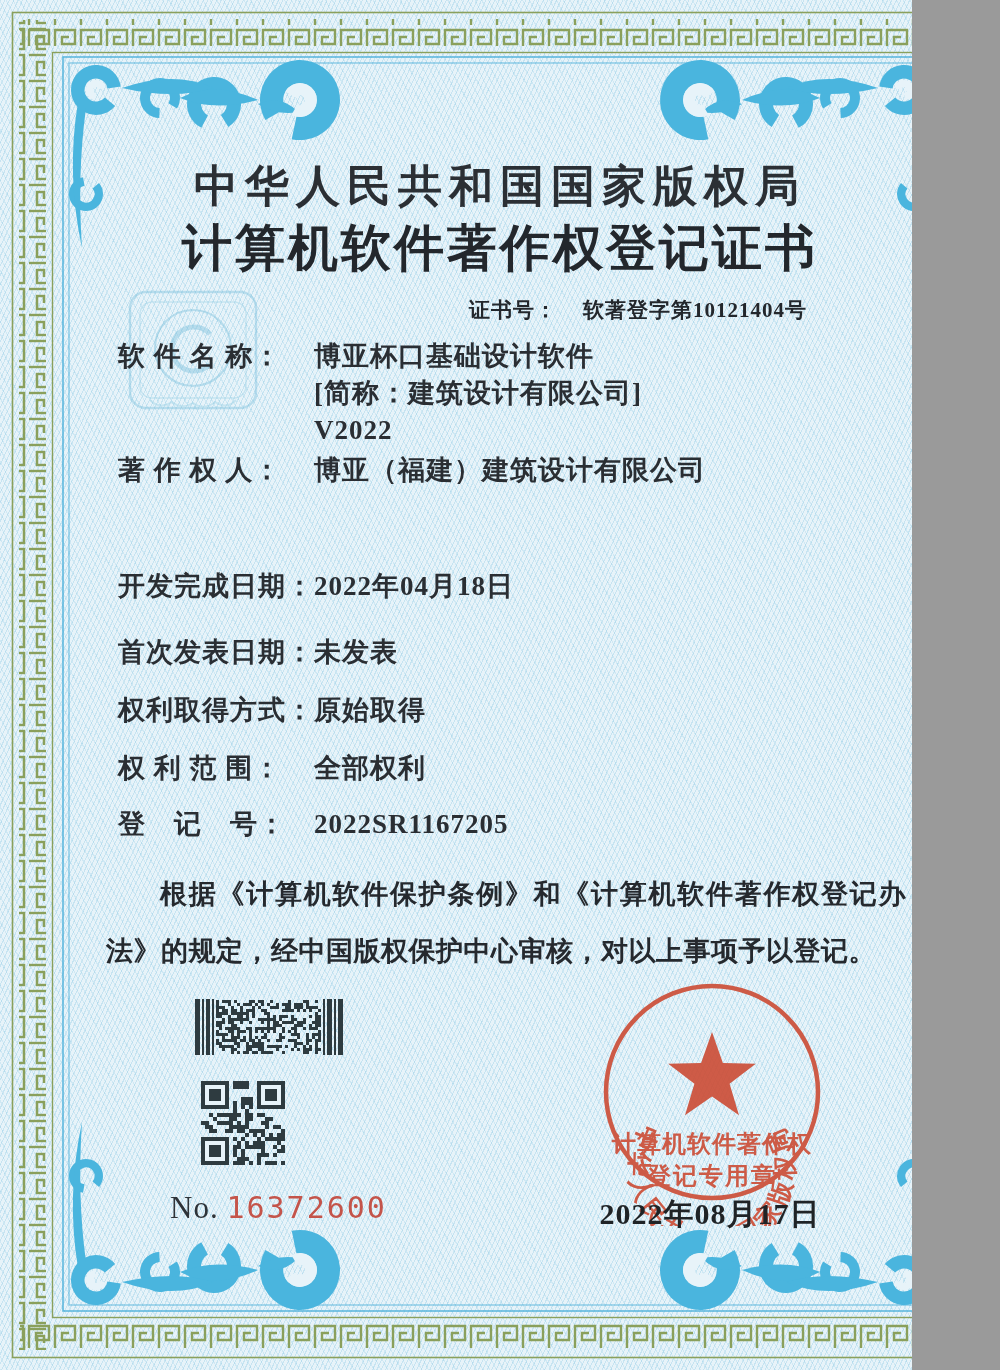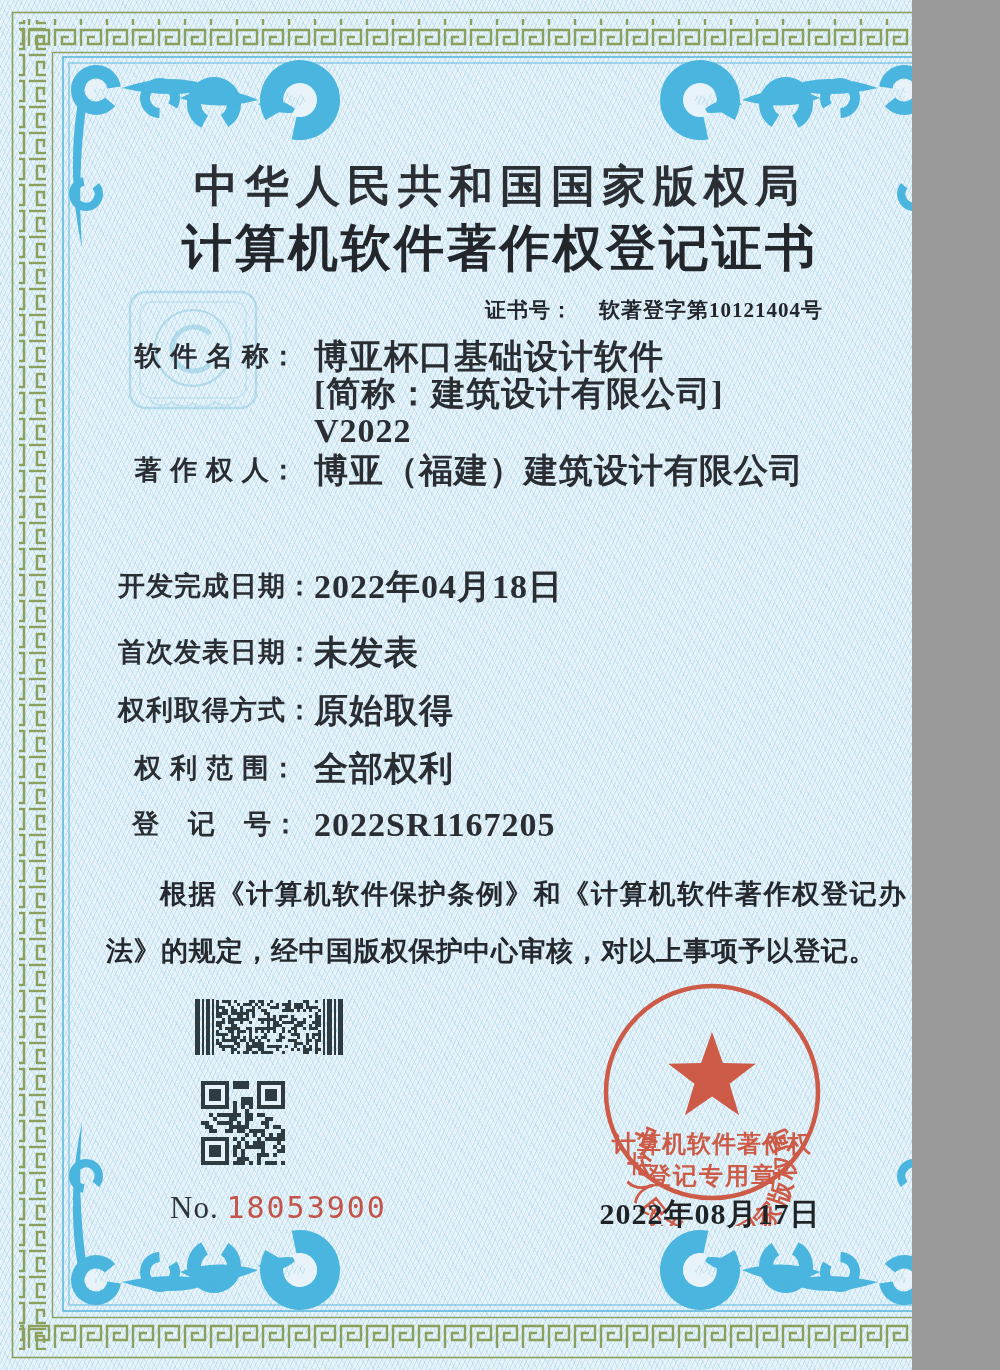--- a/index.html
+++ b/index.html
@@ -16,26 +16,26 @@
   svg{display:block;}
   .authority{
     left:0;top:157px;width:1000px;text-align:center;
     font-size:44px;font-weight:700;letter-spacing:7px;color:#2b2f34;
   }
   .cert-title{
     left:0;top:215px;width:1000px;text-align:center;
     font-size:50px;font-weight:700;letter-spacing:3px;color:#23272c;
   }
   .certno{
-    top:296px;right:89px;font-size:21px;font-weight:700;color:#23272c;letter-spacing:1px;
+    top:296px;right:105px;font-size:21px;font-weight:700;color:#23272c;letter-spacing:1px;
   }
   .certno .gap{display:inline-block;width:26px;}
   .frow{position:absolute;left:118px;display:flex;align-items:flex-start;}
-  .frow .lab{width:196px;font-size:27px;font-weight:700;letter-spacing:1px;flex:0 0 auto;white-space:pre;text-align:center;}
-  .frow .val{font-size:34px;font-weight:700;letter-spacing:1px;}
+  .frow .lab{width:196px;font-size:27px;font-weight:700;letter-spacing:1px;flex:0 0 auto;white-space:pre;}
+  .frow .val{font-size:27px;font-weight:700;letter-spacing:1px;}
   .frow .val div{line-height:37px;}
   .paragraph{
     left:106px;top:866px;width:800px;font-size:27px;font-weight:700;
     line-height:57px;text-align:justify;text-indent:2em;letter-spacing:.5px;color:#25292e;
   }
   .serial{left:170px;top:1190px;font-size:31px;}
   .serial .no{font-weight:400;color:#2e3338;letter-spacing:1px;}
   .serial .num{color:#c4544a;font-family:"DejaVu Sans Mono",monospace;font-size:30px;letter-spacing:2px;}
   .issue-date{
     left:580px;top:1194px;width:260px;text-align:center;
@@ -633,21 +633,21 @@
       <rect x="56" y="0" width="28" height="28" fill="#2e3b40"></rect>
       <rect x="60" y="4" width="20" height="20" fill="#e7f3f9"></rect>
       <rect x="64" y="8" width="12" height="12" fill="#2e3b40"></rect>
       <rect x="0" y="56" width="28" height="28" fill="#2e3b40"></rect>
       <rect x="4" y="60" width="20" height="20" fill="#e7f3f9"></rect>
       <rect x="8" y="64" width="12" height="12" fill="#2e3b40"></rect>
     </svg>
 
   <div class="abs serial">
     <span class="no">No.</span>
-    <span class="num">18053900</span>
+    <span class="num">16372600</span>
   </div>
 
   <svg class="abs" style="left:586px;top:966px" width="260" height="260" viewBox="586 966 260 260" opacity="0.92">
     <circle cx="712" cy="1092" r="106" fill="none" stroke="#cc4f38" stroke-width="4.5"></circle>
     <polygon fill="#cc4f38" points="712,1032 722.9,1063 755.8,1063.8 729.6,1083.7 739,1115.2 712,1096.5 685,1115.2 694.4,1083.7 668.2,1063.8 701.1,1063"></polygon>
     <path id="sealArc" d="M640,1130 A81.4,81.4 0 1 0 784,1130" fill="none"></path>
     <text font-size="25" font-weight="bold" fill="#cc4f38" letter-spacing="4" font-family="Liberation Serif, DejaVu Serif, serif">
       <textPath href="#sealArc" startOffset="50%" text-anchor="middle">中华人民共和国国家版权局</textPath>
     </text>
     <text x="712" y="1152" text-anchor="middle" font-size="24" font-weight="bold" fill="#cc4f38" letter-spacing="1" font-family="Liberation Serif, DejaVu Serif, serif">计算机软件著作权</text>

